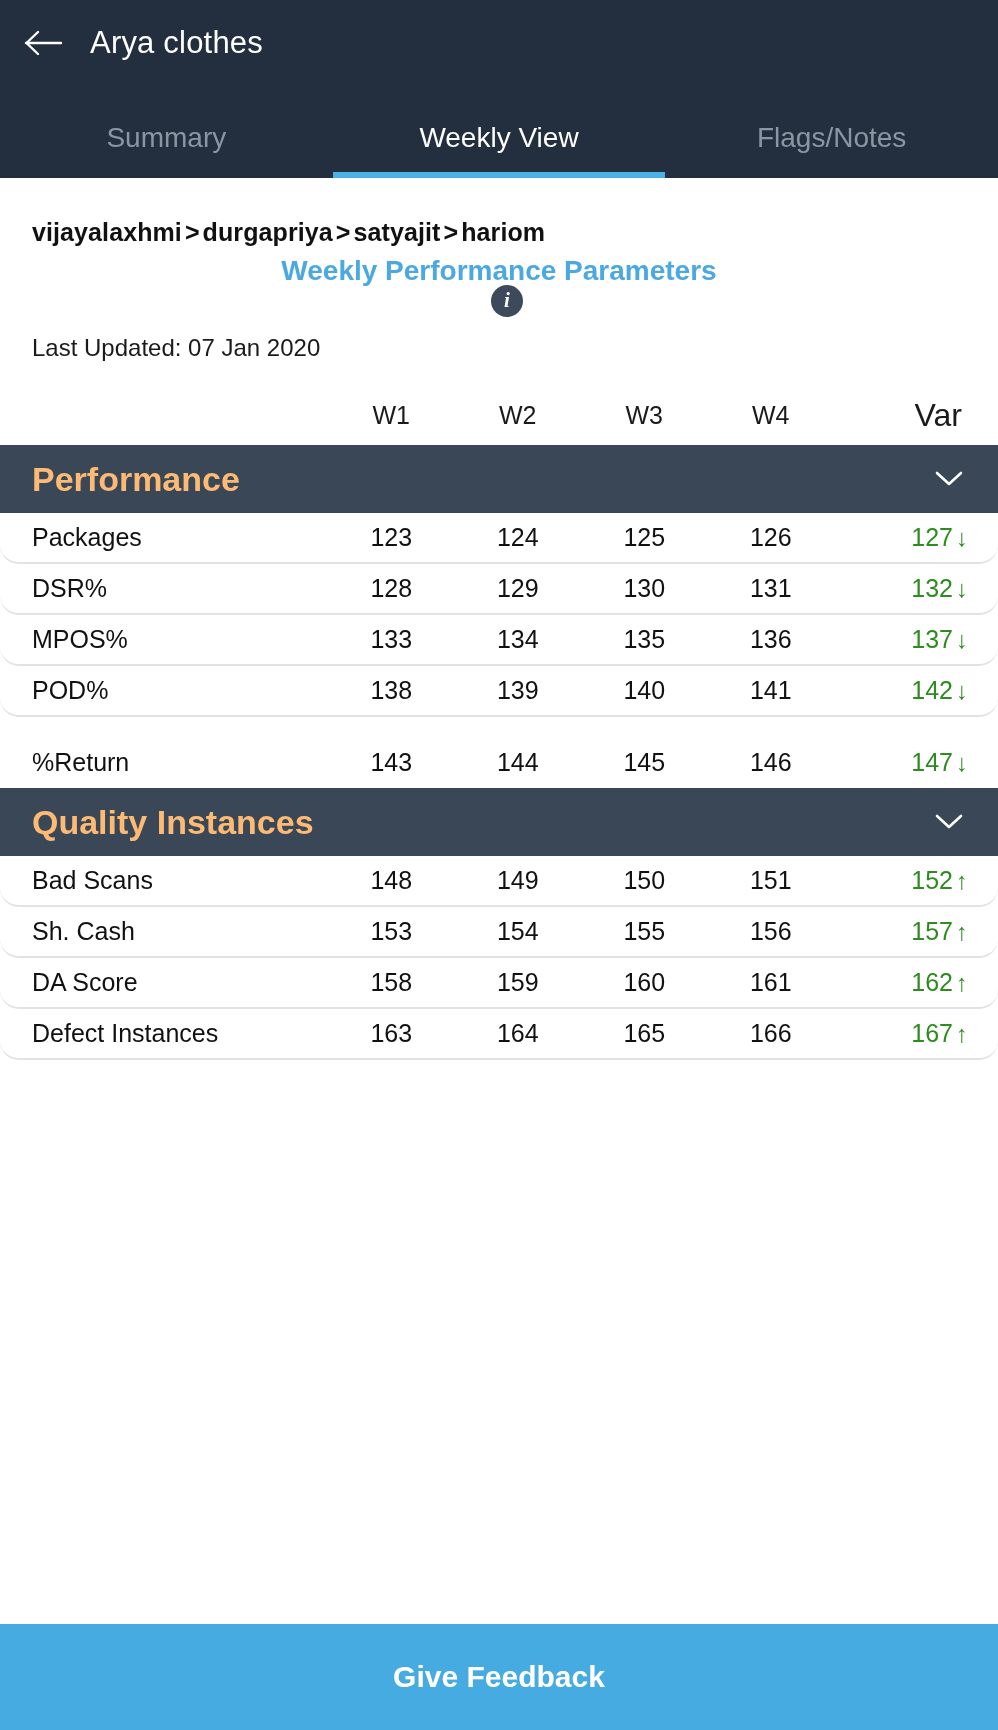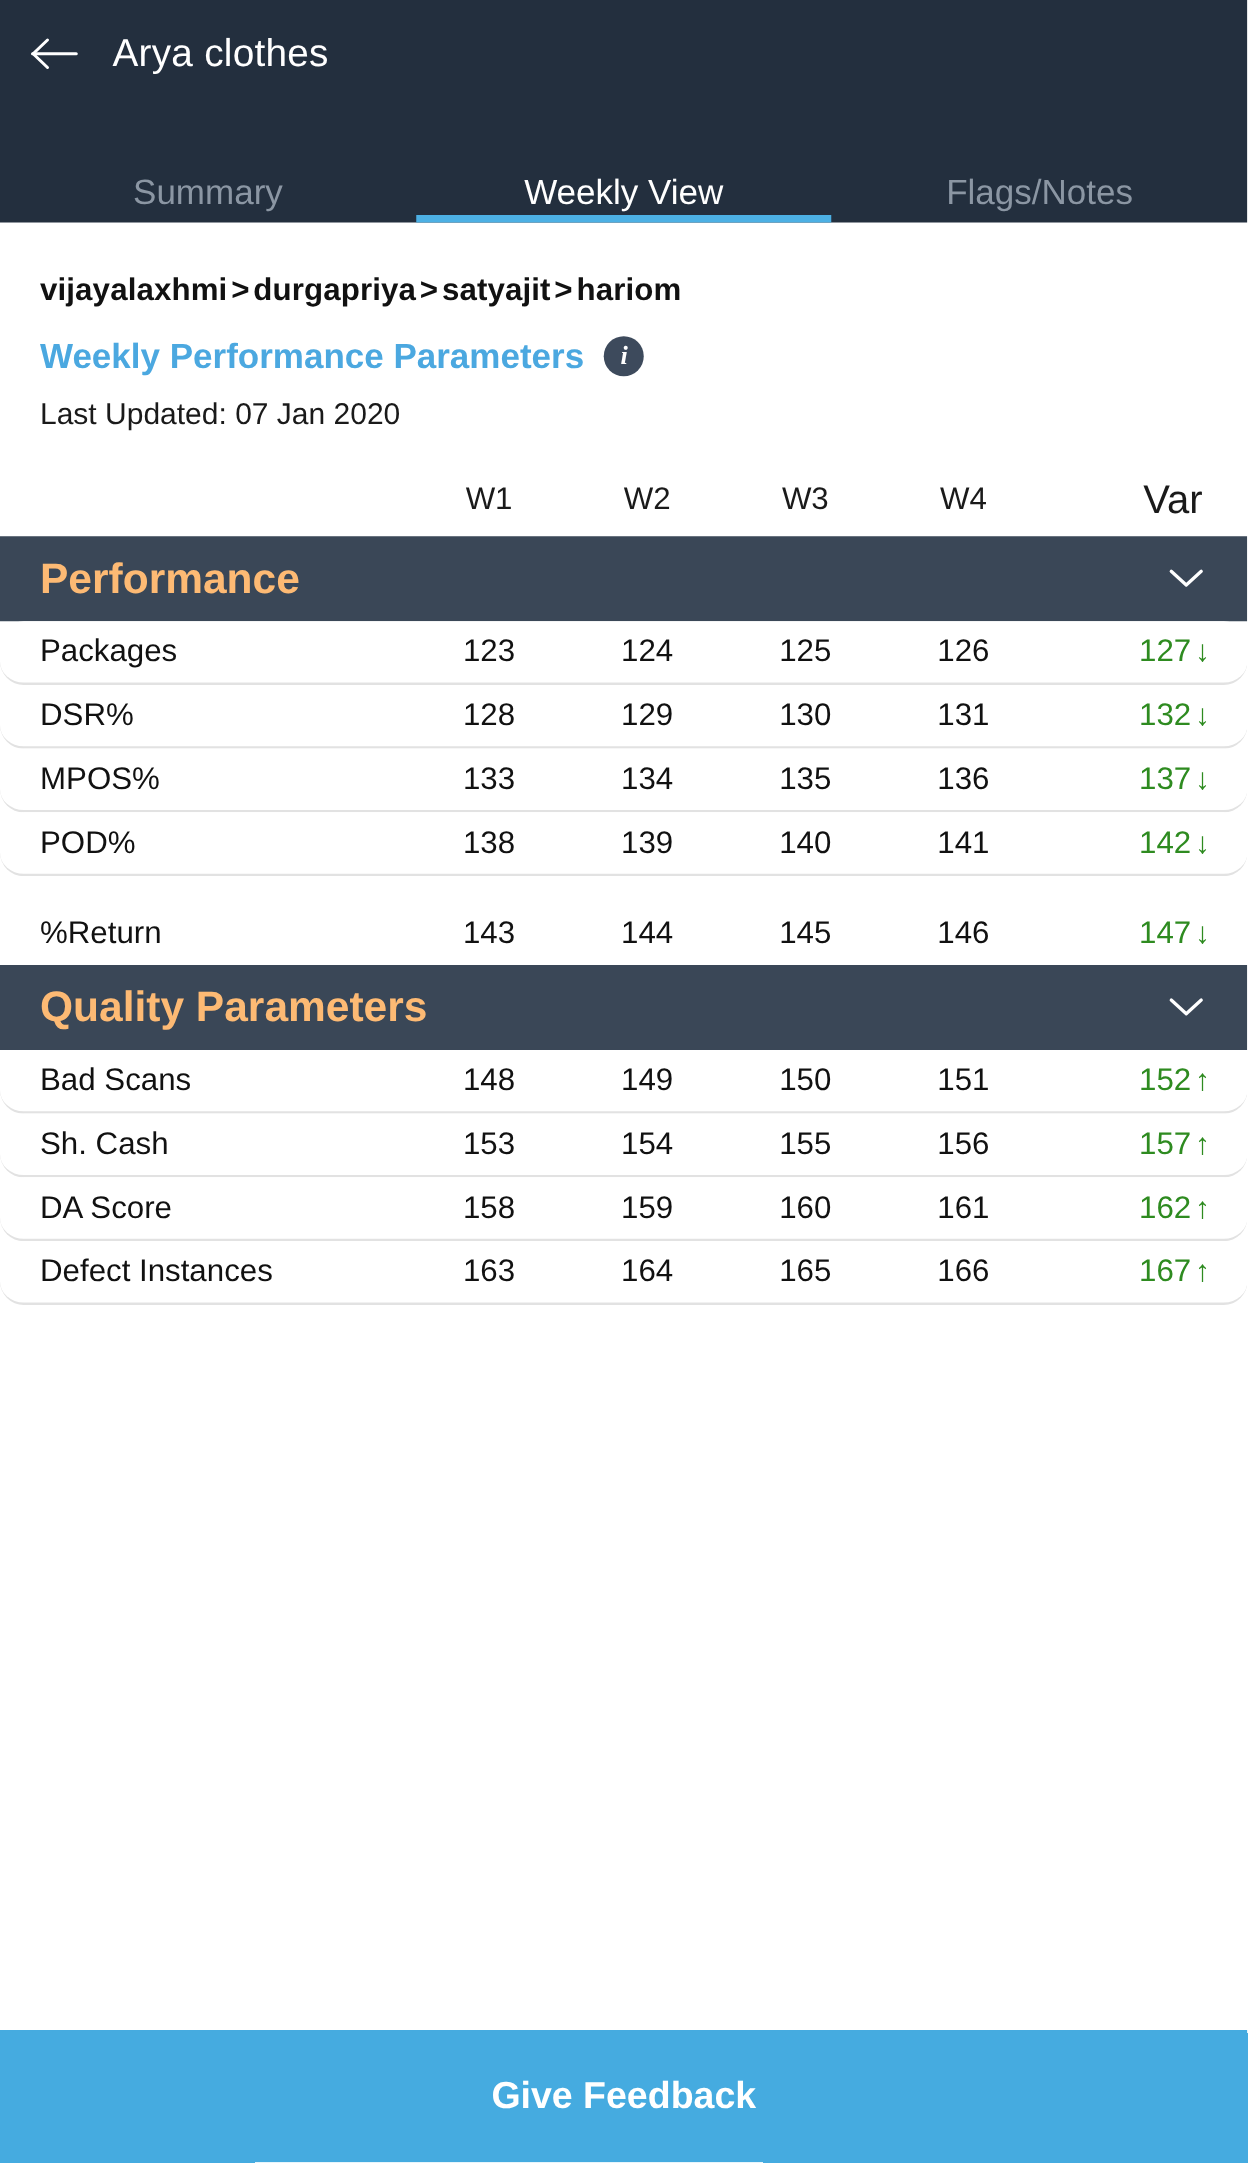--- a/index.html
+++ b/index.html
@@ -64,21 +64,21 @@
   .tabs {
     display: flex;
     flex: 1 1 auto;
     align-items: flex-end;
   }
 
   .tab {
     flex: 1 1 0;
     text-align: center;
     position: relative;
-    padding-bottom: 10px;
+    padding-bottom: 26px;
     cursor: pointer;
     user-select: none;
   }
 
   .tab-label {
     font-size: 28px;
     color: #8b96a3;
     display: block;
     line-height: 1;
   }
@@ -118,21 +118,22 @@
     line-height: 1;
     letter-spacing: 0.1px;
     white-space: nowrap;
     margin-top: 12px;
   }
   .crumb-sep { padding: 0 3px; }
 
   .section-title-row {
     display: flex;
     align-items: center;
-    margin-top: 24px;
+    margin-top: 12px;
+    flex-direction: column;
   }
 
   .section-title {
     font-size: 28px;
     font-weight: bold;
     color: #4ba8e0;
     line-height: 1;
   }
 
   .info-icon {
@@ -381,21 +382,21 @@
       <div class="row last-in-group">
         <div class="row-label">%Return</div>
         <div class="cell">143</div>
         <div class="cell">144</div>
         <div class="cell">145</div>
         <div class="cell">146</div>
         <div class="var-cell var-down"><span>147</span><span class="var-arrow">↓</span></div>
       </div>
 
       <div class="group-head">
-        <div class="group-title">Quality Parameters</div>
+        <div class="group-title">Quality Instances</div>
         <div class="chevron">
           <svg width="30" height="18" viewBox="0 0 30 18" aria-hidden="true">
             <path d="M3 3 L15 14 L27 3" stroke="#ffffff" stroke-width="2.6" fill="none" stroke-linecap="round" stroke-linejoin="round"></path>
           </svg>
         </div>
       </div>
 
       <div class="row first">
         <div class="row-label">Bad Scans</div>
         <div class="cell">148</div>

